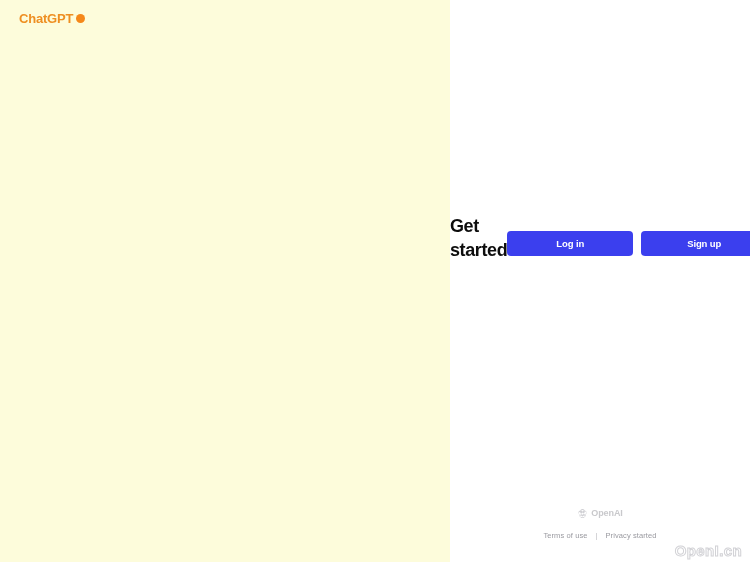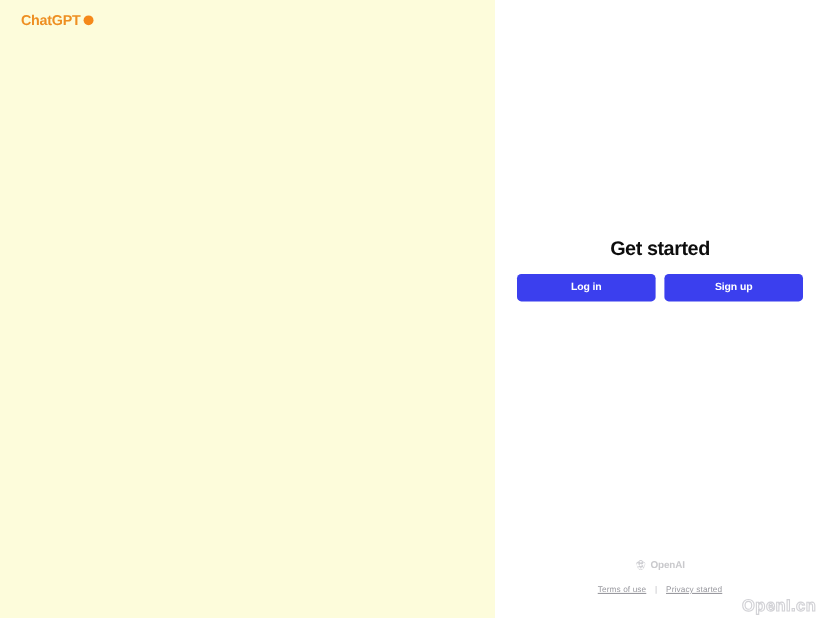--- a/index.html
+++ b/index.html
@@ -82,21 +82,20 @@
     flex: 1 1 auto;
     height: 562px;
     background: #ffffff;
   }
   .auth-center {
     position: absolute;
     top: 214px;
     left: 0;
     right: 0;
     display: flex;
-    flex-direction: column;
     align-items: center;
   }
   .auth-title {
     font-size: 18px;
     font-weight: bold;
     color: #0d0d0d;
     letter-spacing: -0.4px;
     line-height: 24px;
     margin: 0 0 11px 0;
   }
@@ -150,21 +149,20 @@
   }
   .legal-links {
     display: flex;
     align-items: center;
     gap: 8px;
     font-size: 7.5px;
     color: #9a9aa0;
   }
   .legal-link {
     color: #9a9aa0;
-    text-decoration: underline;
     cursor: pointer;
     letter-spacing: 0.1px;
   }
   .legal-sep {
     color: #bdbdc2;
   }
 
   
   .watermark {
     position: absolute;

